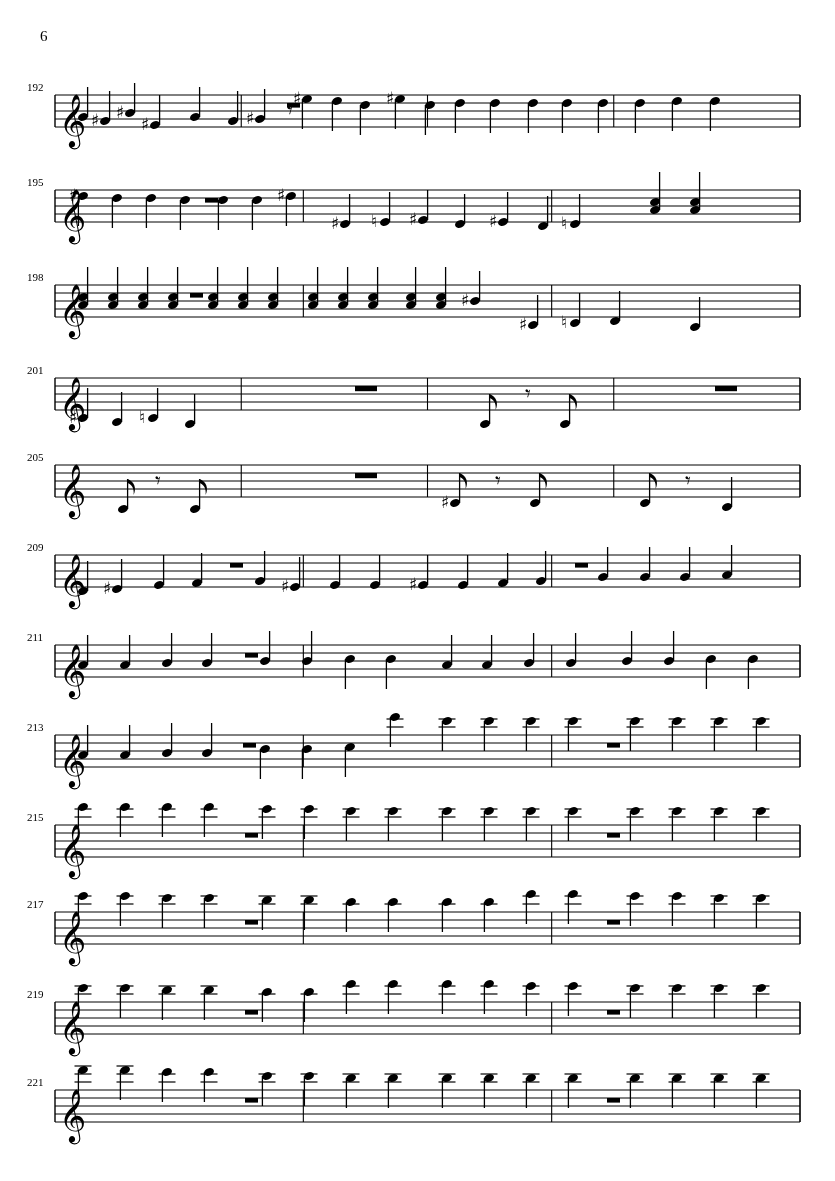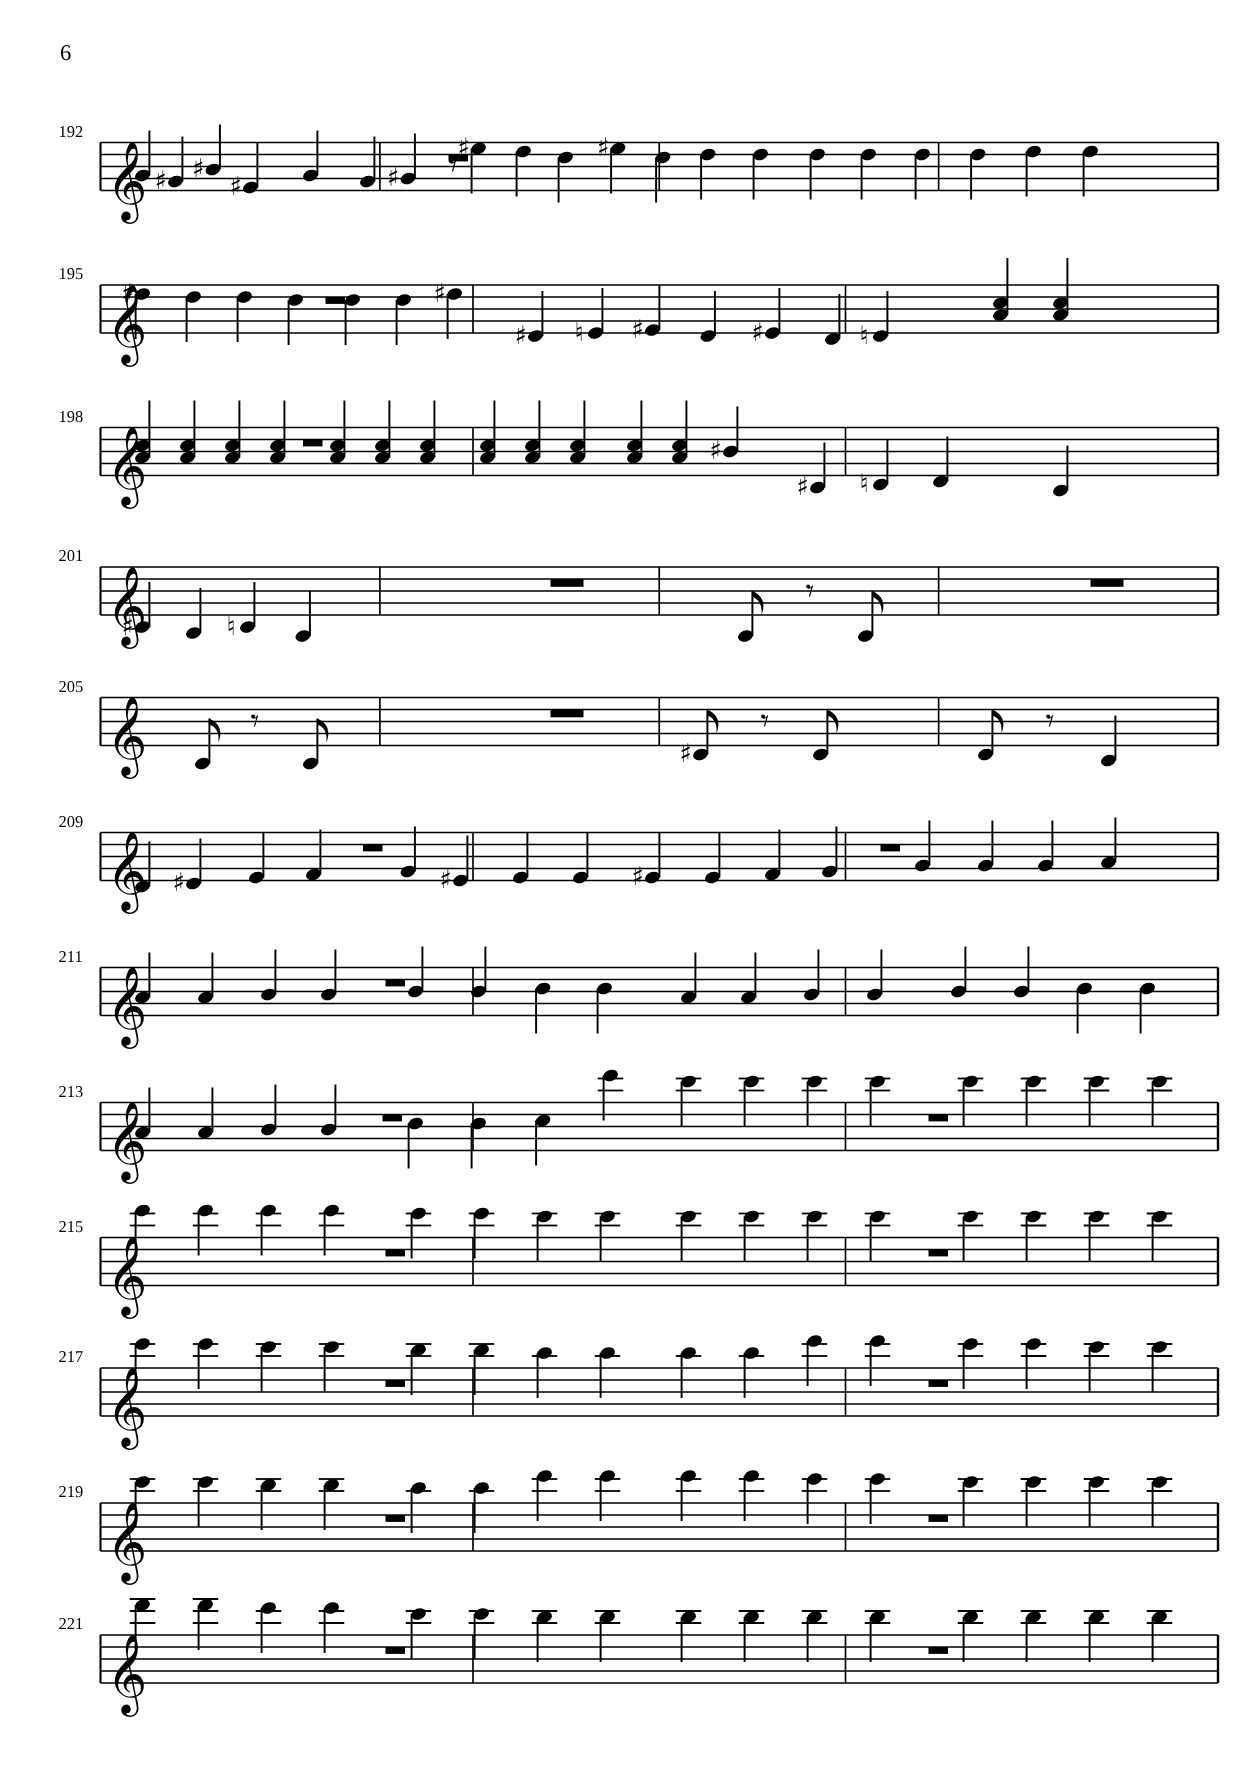--- a/index.html
+++ b/index.html
@@ -14,21 +14,21 @@
   }
   .page-number {
     position: absolute;
     left: 40px;
     top: 28px;
     font-size: 15px;
     font-family: "Liberation Serif", serif;
   }
   .score {
     position: absolute;
-    left: 12px;
+    left: 0;
     top: 0;
     width: 778px;
     height: 1181px;
   }
   .staff-svg { display:block; }
 </style>
 </head>
 <body>
 
 <div class="page-number">6</div>

